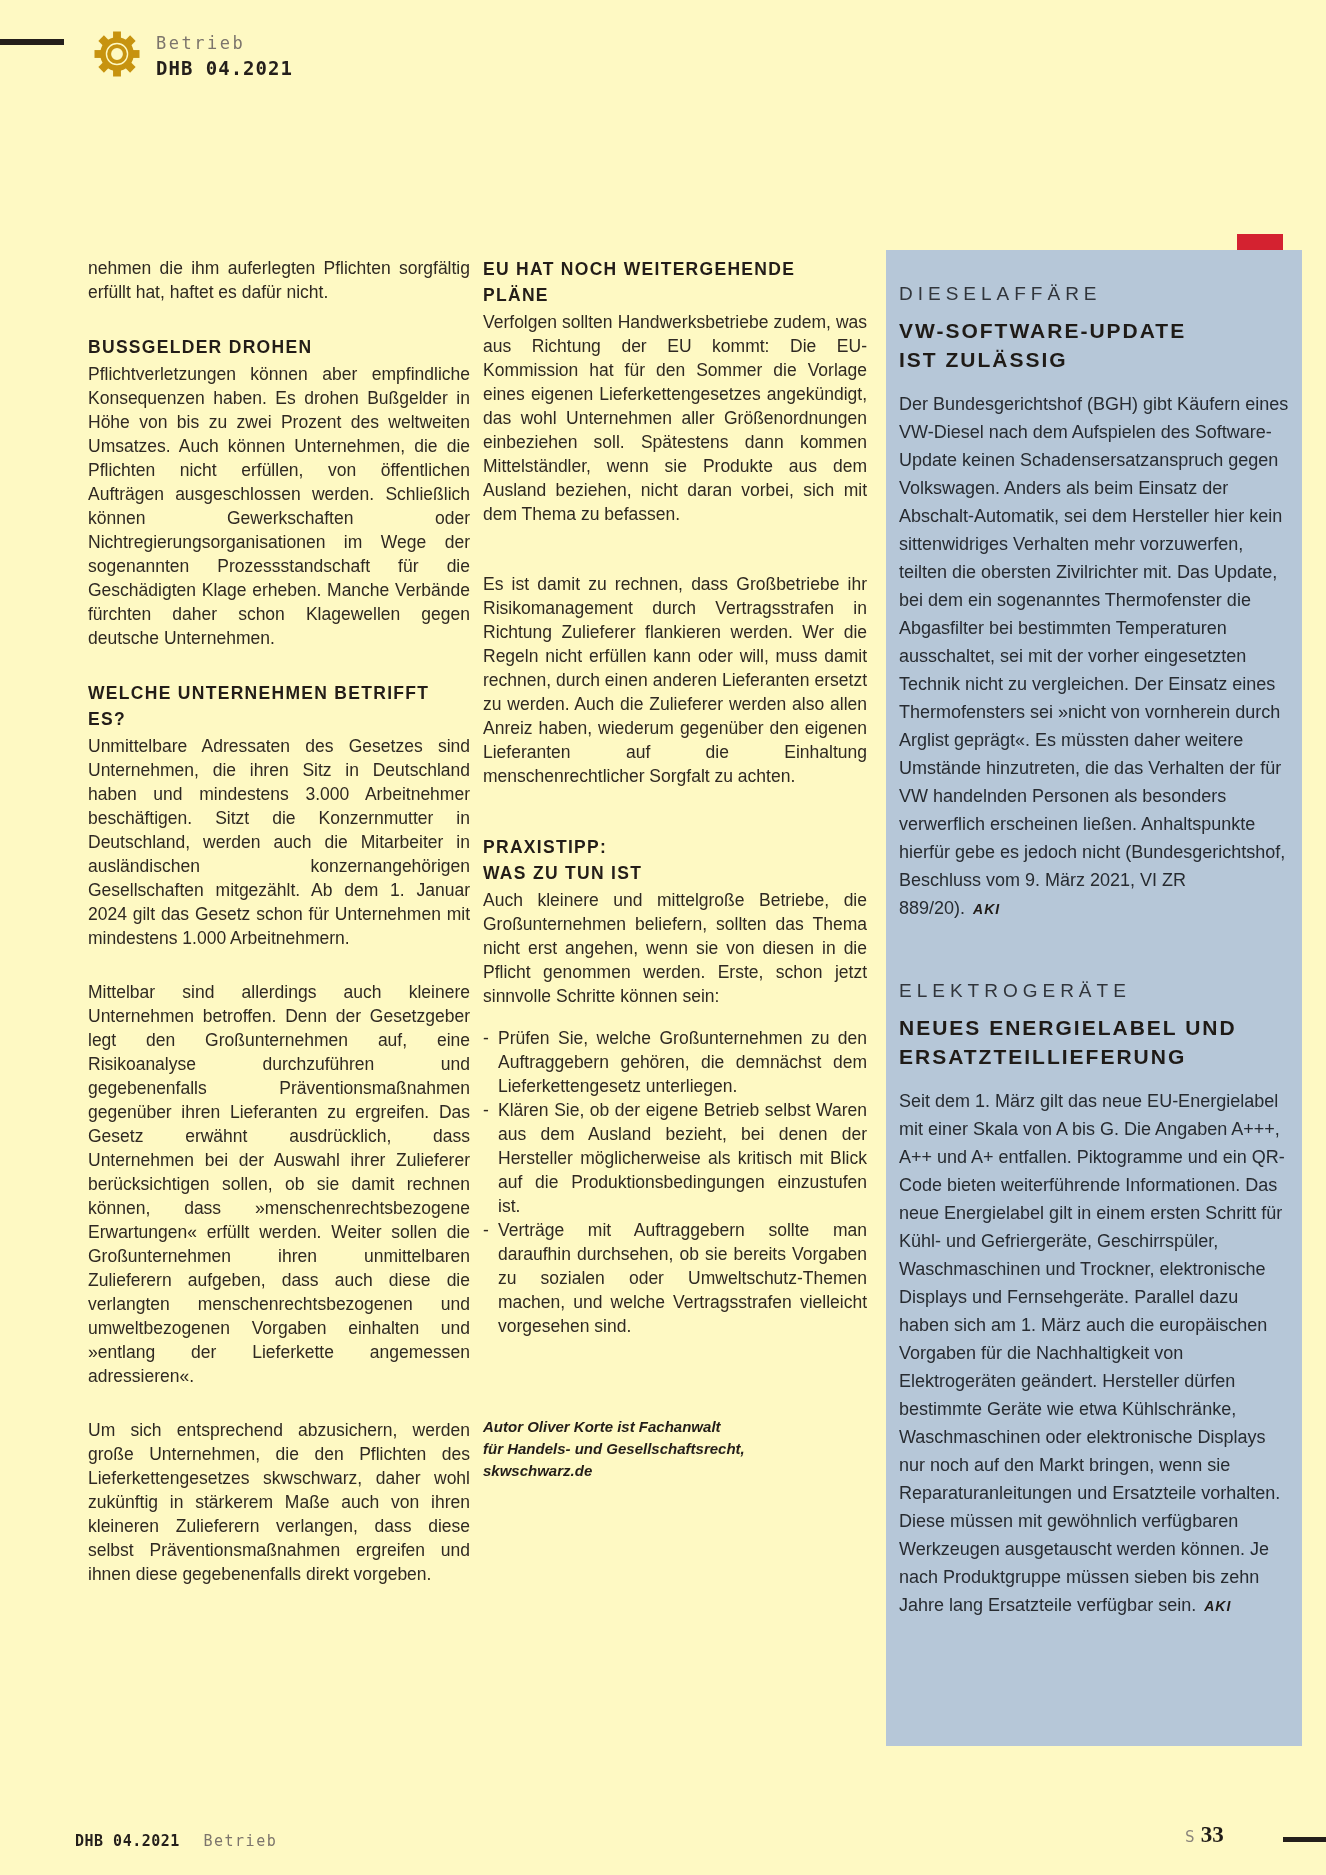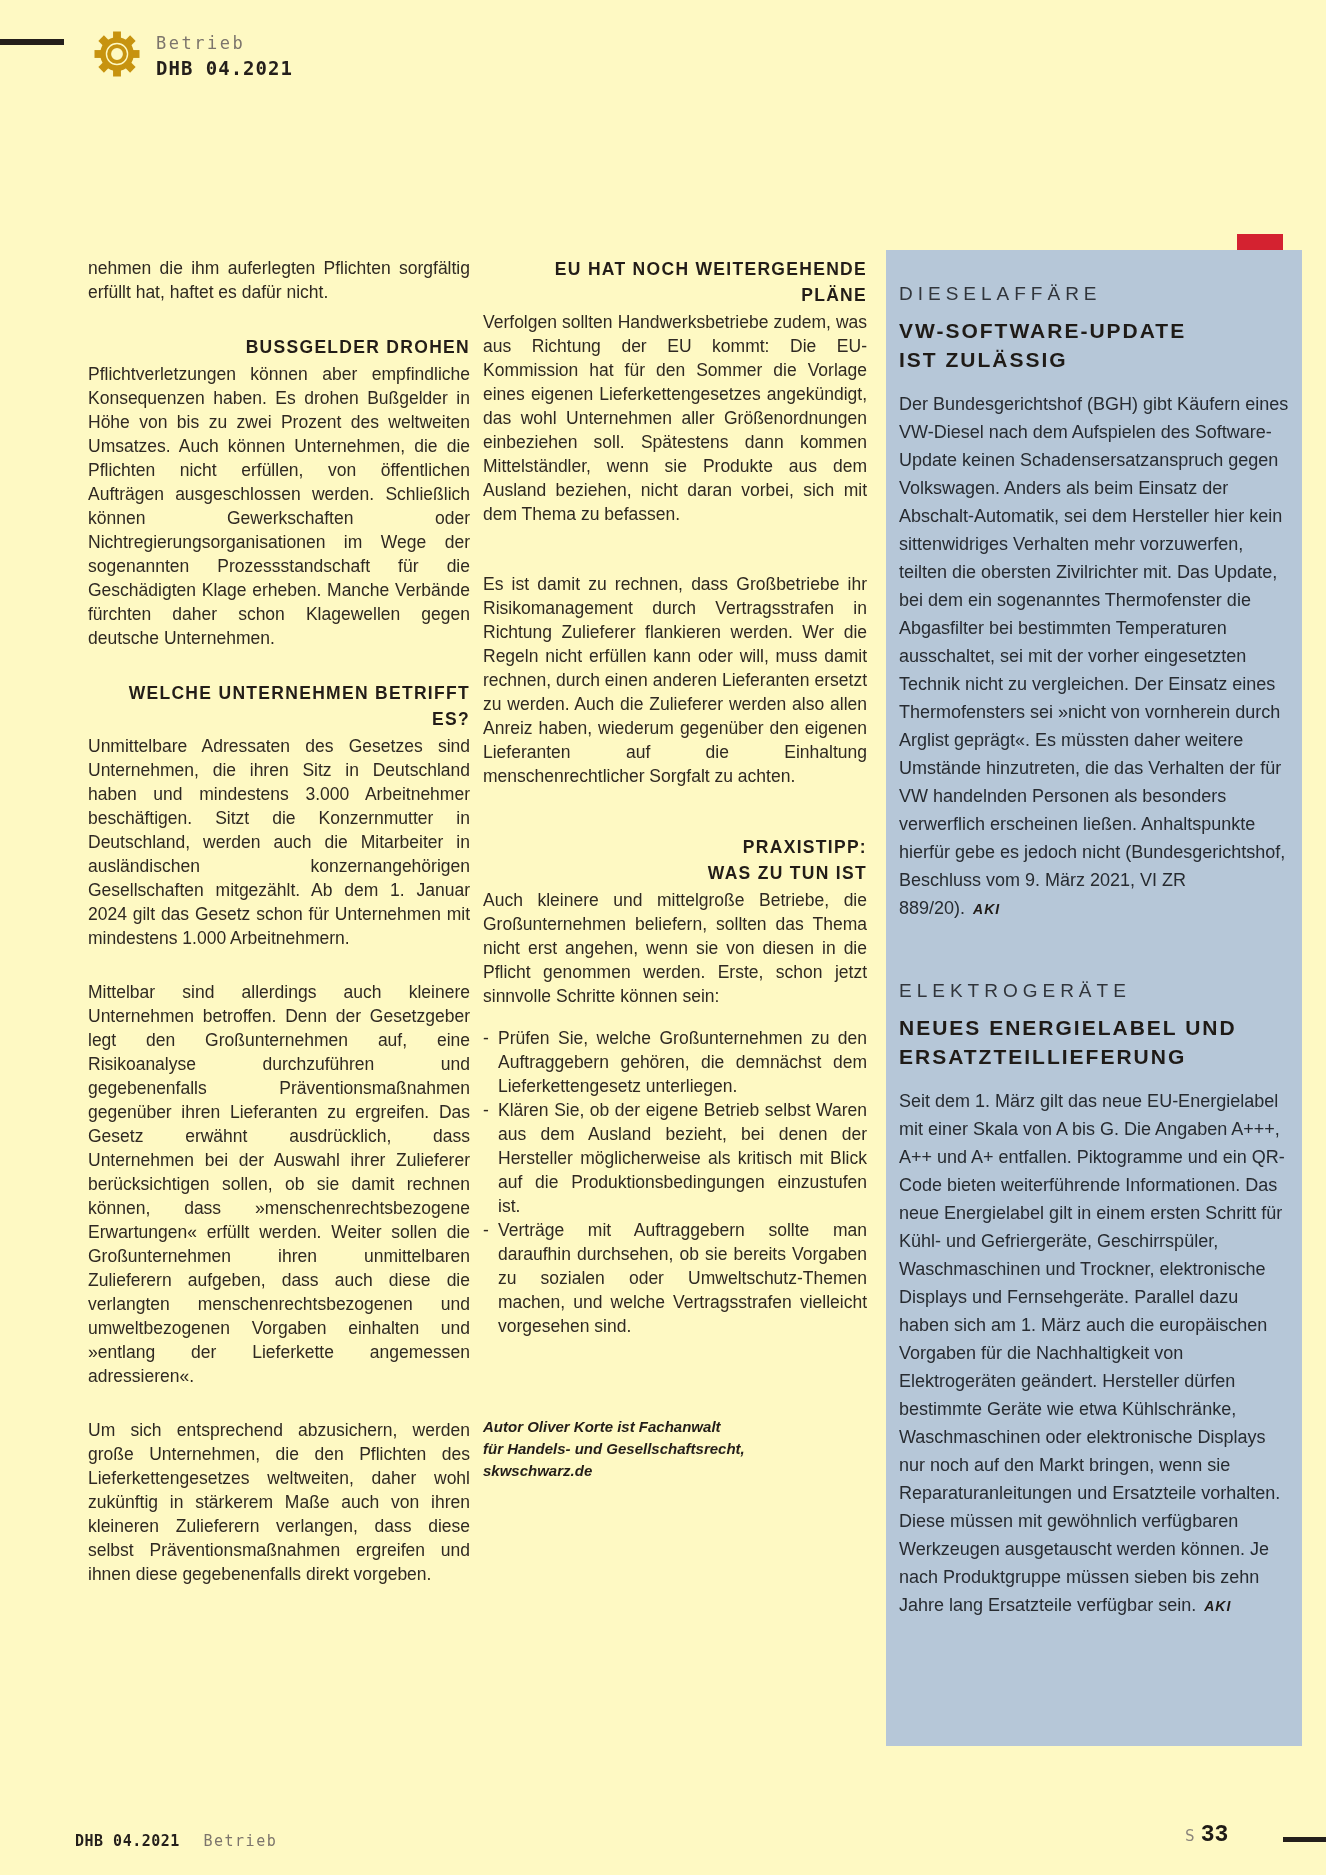--- a/index.html
+++ b/index.html
@@ -28,21 +28,21 @@
   .col{position:absolute;top:256px;}
   .col1{left:88px;width:382px;}
   .col2{left:483px;width:384px;}
   .jtext{
     font-size:17.5px;line-height:24px;text-align:justify;
     color:#2f2922;margin:0 0 30px 0;hyphens:auto;
   }
   .col2 .jtext{margin-bottom:46px;}
   .subhead{
     font-size:17.5px;font-weight:bold;letter-spacing:1.3px;
-    color:#231d18;line-height:26px;margin:0 0 2px 0;white-space:pre-line;text-align:right;
+    color:#231d18;line-height:26px;margin:0 0 2px 0;white-space:pre-line;
   }
   .tips{list-style:none;margin:12px 0 0 0;padding:0;}
   .tips li{
     position:relative;padding-left:15px;margin:0;
     font-size:17.5px;line-height:24px;text-align:justify;color:#2f2922;hyphens:auto;
   }
   .tips li::before{content:"-";position:absolute;left:0;top:0;}
   .author{
     margin:78px 0 0 0;
     font-size:15px;font-weight:bold;font-style:italic;
@@ -67,21 +67,21 @@
     font-size:14px;font-weight:bold;font-style:italic;letter-spacing:1px;
     color:#1f1b17;padding-left:8px;
   }
   .sb-second{display:block;margin-top:56px;}
   
   .footer-left{position:absolute;left:75px;top:1831px;font-family:"DejaVu Sans Mono",monospace;}
   .footer-issue{display:inline-block;font-size:15px;font-weight:bold;letter-spacing:0.5px;color:#241f1b;}
   .footer-section{display:inline-block;font-size:15px;letter-spacing:1.5px;color:#7c756c;margin-left:14px;}
   .footer-right{position:absolute;left:1185px;top:1822px;display:flex;align-items:baseline;}
   .footer-page-label{font-family:"DejaVu Sans Mono",monospace;font-size:16px;color:#8b857c;}
-  .footer-page-number{font-family:Liberation Mono, monospace;font-size:23px;font-weight:bold;color:#1f1b17;margin-left:6px;}
+  .footer-page-number{font-family:Liberation Serif, serif;font-size:23px;font-weight:bold;color:#1f1b17;margin-left:6px;}
   .footer-rule{position:absolute;left:1283px;top:1837px;width:43px;height:5px;background:#241f1b;}
 </style>
 </head>
 <body>
 
 <div class="page">
 
   <div class="top-rule"></div>
   <div class="header">
     <span class="gear">
@@ -108,21 +108,21 @@
     </div>
   </div>
 
   <div class="col col1">
     <p class="jtext">nehmen die ihm auferlegten Pflichten sorgfältig erfüllt hat, haftet es dafür nicht.</p>
     <h3 class="subhead">BUSSGELDER DROHEN</h3>
     <p class="jtext">Pflichtverletzungen können aber empfindliche Konsequenzen haben. Es drohen Bußgelder in Höhe von bis zu zwei Prozent des weltweiten Umsatzes. Auch können Unternehmen, die die Pflichten nicht erfüllen, von öffentlichen Aufträgen ausgeschlossen werden. Schließlich können Gewerkschaften oder Nichtregierungsorganisationen im Wege der sogenannten Prozessstandschaft für die Geschädigten Klage erheben. Manche Verbände fürchten daher schon Klagewellen gegen deutsche Unternehmen.</p>
     <h3 class="subhead">WELCHE UNTERNEHMEN BETRIFFT ES?</h3>
     <p class="jtext">Unmittelbare Adressaten des Gesetzes sind Unternehmen, die ihren Sitz in Deutschland haben und mindestens 3.000 Arbeitnehmer beschäftigen. Sitzt die Konzernmutter in Deutschland, werden auch die Mitarbeiter in ausländischen konzernangehörigen Gesellschaften mitgezählt. Ab dem 1. Januar 2024 gilt das Gesetz schon für Unternehmen mit mindestens 1.000 Arbeitnehmern.</p>
     <p class="jtext">Mittelbar sind allerdings auch kleinere Unternehmen betroffen. Denn der Gesetzgeber legt den Großunternehmen auf, eine Risikoanalyse durchzuführen und gegebenenfalls Präventionsmaßnahmen gegenüber ihren Lieferanten zu ergreifen. Das Gesetz erwähnt ausdrücklich, dass Unternehmen bei der Auswahl ihrer Zulieferer berücksichtigen sollen, ob sie damit rechnen können, dass »menschenrechtsbezogene Erwartungen« erfüllt werden. Weiter sollen die Großunternehmen ihren unmittelbaren Zulieferern aufgeben, dass auch diese die verlangten menschenrechtsbezogenen und umweltbezogenen Vorgaben einhalten und »entlang der Lieferkette angemessen adressieren«.</p>
-    <p class="jtext">Um sich entsprechend abzusichern, werden große Unternehmen, die den Pflichten des Lieferkettengesetzes weltweiten, daher wohl zukünftig in stärkerem Maße auch von ihren kleineren Zulieferern verlangen, dass diese selbst Präventionsmaßnahmen ergreifen und ihnen diese gegebenenfalls direkt vorgeben.</p>
+    <p class="jtext">Um sich entsprechend abzusichern, werden große Unternehmen, die den Pflichten des Lieferkettengesetzes skwschwarz, daher wohl zukünftig in stärkerem Maße auch von ihren kleineren Zulieferern verlangen, dass diese selbst Präventionsmaßnahmen ergreifen und ihnen diese gegebenenfalls direkt vorgeben.</p>
   </div>
 
   <div class="col col2">
     <h3 class="subhead">EU HAT NOCH WEITERGEHENDE PLÄNE</h3>
     <p class="jtext">Verfolgen sollten Handwerksbetriebe zudem, was aus Richtung der EU kommt: Die EU-Kommission hat für den Sommer die Vorlage eines eigenen Lieferkettengesetzes angekündigt, das wohl Unternehmen aller Größenordnungen einbeziehen soll. Spätestens dann kommen Mittelständler, wenn sie Produkte aus dem Ausland beziehen, nicht daran vorbei, sich mit dem Thema zu befassen.</p>
     <p class="jtext">Es ist damit zu rechnen, dass Großbetriebe ihr Risikomanagement durch Vertragsstrafen in Richtung Zulieferer flankieren werden. Wer die Regeln nicht erfüllen kann oder will, muss damit rechnen, durch einen anderen Lieferanten ersetzt zu werden. Auch die Zulieferer werden also allen Anreiz haben, wiederum gegenüber den eigenen Lieferanten auf die Einhaltung menschenrechtlicher Sorgfalt zu achten.</p>
     <h3 class="subhead">PRAXISTIPP:
 WAS ZU TUN IST</h3>
     <p class="jtext" style="margin-bottom:18px;">Auch kleinere und mittelgroße Betriebe, die Großunternehmen beliefern, sollten das Thema nicht erst angehen, wenn sie von diesen in die Pflicht genommen werden. Erste, schon jetzt sinnvolle Schritte können sein:</p>
     <ul class="tips">

